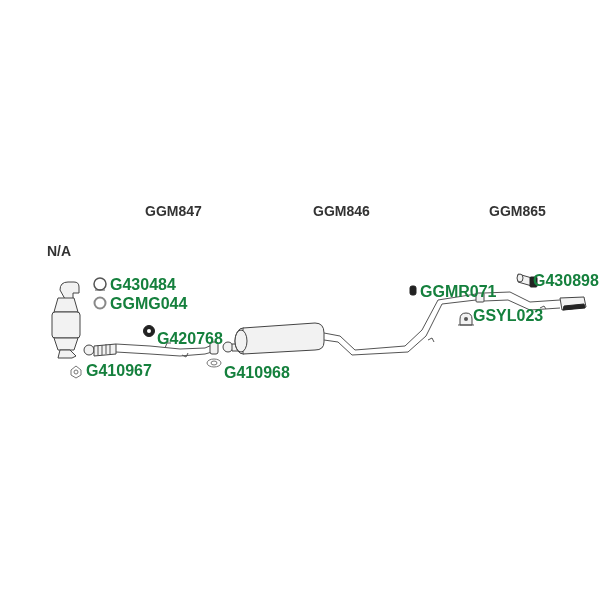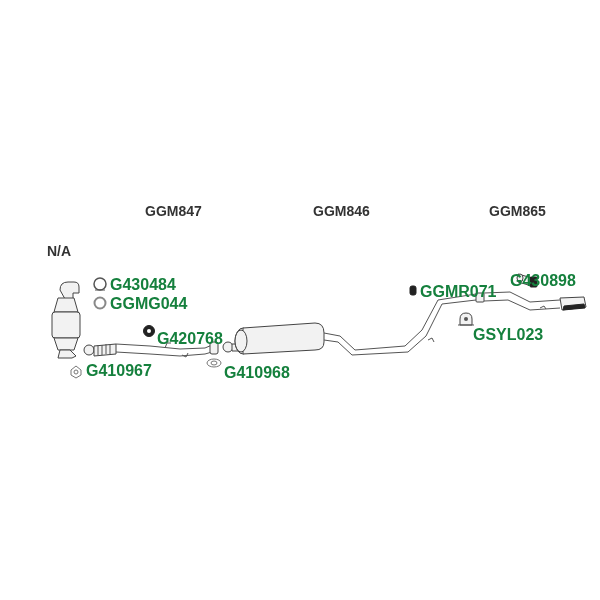--- a/index.html
+++ b/index.html
@@ -97,16 +97,16 @@
   <div class="heading" style="left:121px;margin-left:24px;">GGM847</div>
   <div class="heading" style="left:313px;text-align:right;">GGM846</div>
   <div class="heading" style="left:489px;">GGM865</div>
 
   <div class="part-label" style="left:110px;top:278px;">G430484</div>
   <div class="part-label" style="left:110px;top:297px;">GGMG044</div>
   <div class="part-label" style="left:157px;top:332px;">G420768</div>
   <div class="part-label" style="left:86px;top:364px;">G410967</div>
   <div class="part-label" style="left:224px;top:357px;margin-top:9px;">G410968</div>
   <div class="part-label" style="left:420px;top:285px;">GGMR071</div>
-  <div class="part-label" style="left:473px;top:328px;">GSYL023</div>
-  <div class="part-label" style="left:510px;top:274px;">G430898</div>
+  <div class="part-label" style="left:473px;top:309px;">GSYL023</div>
+  <div class="part-label" style="left:533px;top:274px;">G430898</div>
 
 </div>
 
 </body></html>

